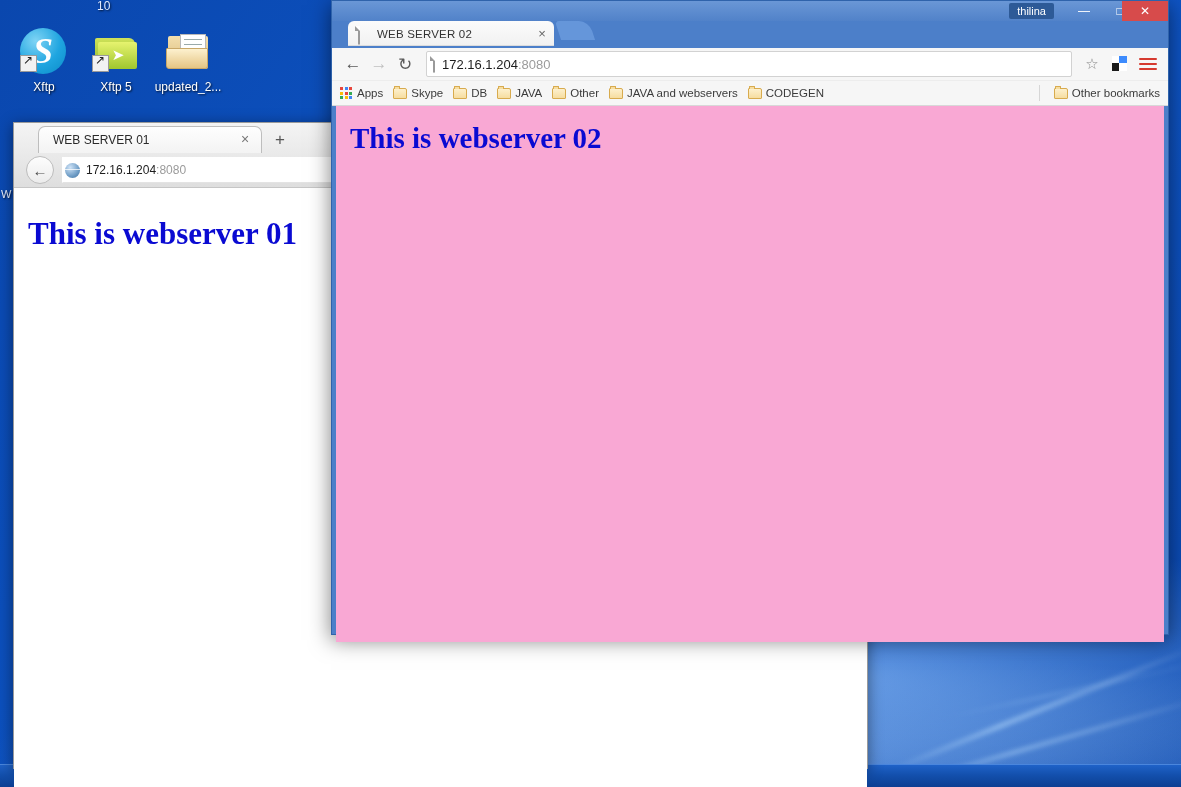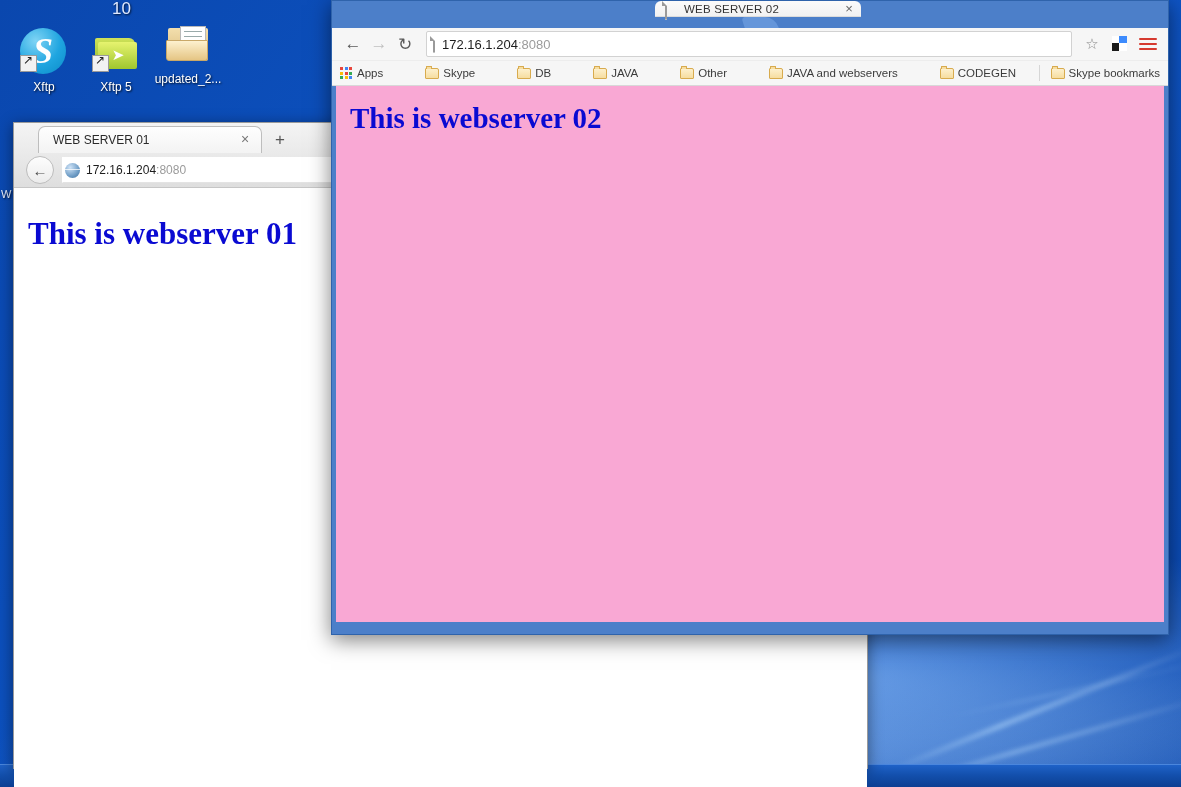--- a/index.html
+++ b/index.html
@@ -43,21 +43,21 @@
   
   .of-back{position:absolute;left:4px;top:8px;width:40px;height:33px;border-radius:2px;
            background:linear-gradient(180deg,#f3dfae,#d8b877);}
   .of-doc{position:absolute;left:16px;top:6px;width:24px;height:30px;background:#fff;border:1px solid #b9b9b9;}
   .of-doc i{display:block;height:1px;background:#9aa;margin:4px 3px;}
   .of-front{position:absolute;left:2px;top:20px;width:42px;height:21px;border-radius:1px 1px 3px 3px;
             background:linear-gradient(180deg,#fdf1cf,#e5c584);border:1px solid #c9a868;box-sizing:border-box;}
   .shortcut{position:absolute;left:0;bottom:4px;width:15px;height:15px;background:#f2f2f2;border:1px solid #9a9a9a;}
   .shortcut:after{content:"\2197";position:absolute;left:2px;top:-3px;font-size:12px;color:#222;text-shadow:none;}
 
-  #topnum{position:absolute;left:97px;top:-1px;color:#dfe9ff;font-size:17px;text-shadow:1px 1px 2px rgba(0,0,0,.7);margin-left:15px;}
+  #topnum{position:absolute;left:97px;top:-1px;color:#dfe9ff;font-size:12px;text-shadow:1px 1px 2px rgba(0,0,0,.7);}
   #edgeW{position:absolute;left:1px;top:188px;color:#e6eeff;font-size:11px;text-shadow:1px 1px 2px rgba(0,0,0,.7);}
 
   
   #taskbar{position:absolute;left:0;bottom:0;width:1181px;height:22px;
            background:linear-gradient(180deg,#1f62c8 0%,#1350ad 45%,#0c3f92 100%);
            border-top:1px solid #4a86dd;}
   .tb-ico{position:absolute;bottom:-6px;width:34px;height:34px;}
   .ff-ball{position:absolute;left:0;top:0;width:30px;height:30px;border-radius:50%;
            background:radial-gradient(circle at 35% 32%,#ffd35c 0%,#f79b25 45%,#e2601a 80%,#c53d10 100%);}
   .ff-ball:after{content:"";position:absolute;left:8px;top:10px;width:14px;height:12px;border-radius:50%;
@@ -96,41 +96,41 @@
   #cr-win{position:absolute;left:331px;top:0;width:836px;height:633px;
           background:#4c7fc9;border:1px solid #2f63ab;box-shadow:0 5px 20px rgba(0,0,0,.5);}
   #cr-titlebar{height:20px;position:relative;
      background:linear-gradient(180deg,#6a97d6 0%,#5182c9 100%);}
   #cr-user{position:absolute;right:114px;top:2px;height:16px;padding:0 8px;line-height:16px;
            background:#2d5a97;color:#fff;font-size:11px;border-radius:2px;}
   .cr-ctl{position:absolute;top:0;width:36px;height:20px;color:#fff;font-size:12px;text-align:center;line-height:20px;}
   #cr-min{right:66px;}
   #cr-max{right:30px;}
   #cr-close{right:0;width:46px;background:#d74b4b;}
-  #cr-tabstrip{height:27px;position:relative;background:#4c7fc9;padding-left:16px;display:flex;align-items:center;flex-direction:column;}
+  #cr-tabstrip{height:27px;position:relative;background:#4c7fc9;padding-left:16px;display:flex;align-items:flex-start;}
   #cr-tab{position:relative;height:25px;width:192px;display:flex;align-items:center;
           background:linear-gradient(180deg,#fbfbfb,#f1f1f1);
           border-radius:6px 6px 0 0;padding:0 4px 0 10px;
           box-shadow:0 -1px 0 #dcdcdc inset;}
   #cr-tab .c-fav{width:12px;height:14px;margin-right:7px;position:relative;}
   #cr-tab .c-title{flex:1;font-size:11.5px;color:#333;white-space:nowrap;letter-spacing:.2px;}
   #cr-tab .c-close{width:16px;height:16px;line-height:15px;text-align:center;font-size:13px;color:#666;}
   #cr-newtab{width:34px;height:19px;margin-left:4px;background:#6a9add;
              border-radius:4px 10px 0 0;transform:skewX(18deg);opacity:.85;}
   #cr-toolbar{height:32px;background:#f6f6f6;display:flex;align-items:center;padding:0 8px;border-bottom:1px solid #ededed;}
   .cr-navbtn{width:26px;height:26px;display:flex;align-items:center;justify-content:center;font-size:17px;color:#5a5a5a;}
   .cr-navbtn.dim{color:#c0c0c0;}
   #cr-omni{flex:1;height:24px;margin:0 8px;display:flex;align-items:center;
            background:#fff;border:1px solid #d2d2d2;border-radius:2px;padding:0 6px;font-size:13px;}
   #cr-star{width:24px;height:24px;display:flex;align-items:center;justify-content:center;font-size:15px;color:#8a8a8a;}
   #cr-ext{width:22px;height:22px;margin-left:4px;position:relative;}
   #cr-menu{width:24px;height:24px;margin-left:6px;display:flex;flex-direction:column;justify-content:center;gap:3px;padding:0 3px;box-sizing:border-box;}
   #cr-menu i{display:block;height:2px;background:#d63a2f;border-radius:1px;}
   #cr-bookmarks{height:24px;background:#f6f6f6;display:flex;align-items:center;padding:0 8px;
-                border-bottom:1px solid #d8d8d8;font-size:11.5px;color:#3b3b3b;position:relative;gap:32px;}
+                border-bottom:1px solid #d8d8d8;font-size:11.5px;color:#3b3b3b;position:relative;}
   .bm{display:flex;align-items:center;margin-right:10px;white-space:nowrap;}
   .bm .fld{width:14px;height:11px;margin-right:4px;border-radius:1px 2px 1px 1px;
            background:linear-gradient(180deg,#fdf0cd,#f6dda0);border:1px solid #d8ab4e;box-sizing:border-box;position:relative;}
   .bm .fld:before{content:"";position:absolute;left:0;top:-3px;width:6px;height:3px;background:#f6dda0;border:1px solid #d8ab4e;border-bottom:none;border-radius:1px 1px 0 0;box-sizing:border-box;}
   #apps-grid{display:grid;grid-template-columns:repeat(3,3px);grid-template-rows:repeat(3,3px);gap:1.5px;margin-right:5px;}
   #apps-grid i{display:block;width:3px;height:3px;}
   #cr-otherbm{position:absolute;right:8px;display:flex;align-items:center;}
   #cr-sep{position:absolute;right:128px;width:1px;height:16px;background:#d6d6d6;}
   #cr-content{height:520px;background:#f9a8d4;padding:16px 0 0 14px;margin:0 4px 4px 4px;}
 
@@ -160,21 +160,21 @@
   <div class="dicon" style="left:78px;top:28px;">
     <div class="glyph">
       <div class="xf-back"></div>
       <div class="xf-front"></div>
       <div class="xf-arrow">➤</div>
       <div class="shortcut"></div>
     </div>
     <div class="lbl">Xftp 5</div>
   </div>
 
-  <div class="dicon" style="left:150px;top:20px;">
+  <div class="dicon" style="left:150px;top:28px;">
     <div class="glyph">
       <div class="of-back"></div>
       <div class="of-doc">
           <i></i>
           <i></i>
           <i></i>
           <i></i>
         </div>
       <div class="of-front"></div>
     </div>
@@ -212,20 +212,26 @@
         <span class="url-port">:8080</span>
       </div>
     </div>
   </div>
   <div id="ff-content">
     <h1 class="page-h1" style="font-size:31px;">This is webserver 01</h1>
   </div>
 </div>
 
 <div id="cr-win">
+  <div id="cr-titlebar">
+    <div id="cr-user">thilina</div>
+    <div class="cr-ctl" id="cr-min">—</div>
+    <div class="cr-ctl" id="cr-max">□</div>
+    <div class="cr-ctl" id="cr-close">✕</div>
+  </div>
 
   <div id="cr-tabstrip">
     <div id="cr-tab">
       <span class="c-fav"><span class="doc-ico"></span></span>
       <span class="c-title">WEB SERVER 02</span>
       <span class="c-close">×</span>
     </div>
     <div id="cr-newtab"></div>
   </div>
 
@@ -291,20 +297,20 @@
       <span>JAVA and webservers</span>
     </div>
     <div class="bm">
       <span class="fld"></span>
       <span>CODEGEN</span>
     </div>
 
     <div id="cr-sep"></div>
     <div id="cr-otherbm" class="bm" style="margin-right:0;">
       <span class="fld"></span>
-      <span>Skype bookmarks</span>
+      <span>Other bookmarks</span>
     </div>
   </div>
 
   <div id="cr-content">
     <h1 class="page-h1" style="font-size:29px;">This is webserver 02</h1>
   </div>
 </div>
 
 </body></html>

